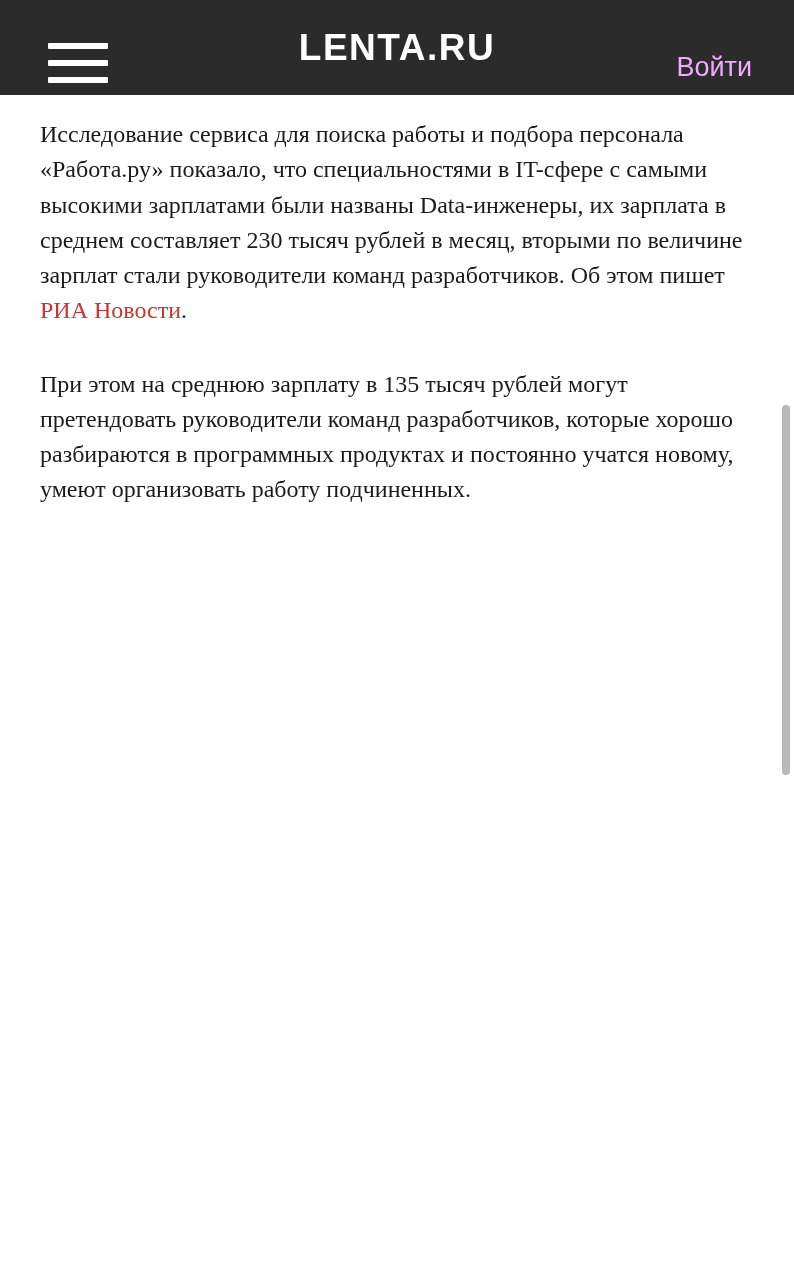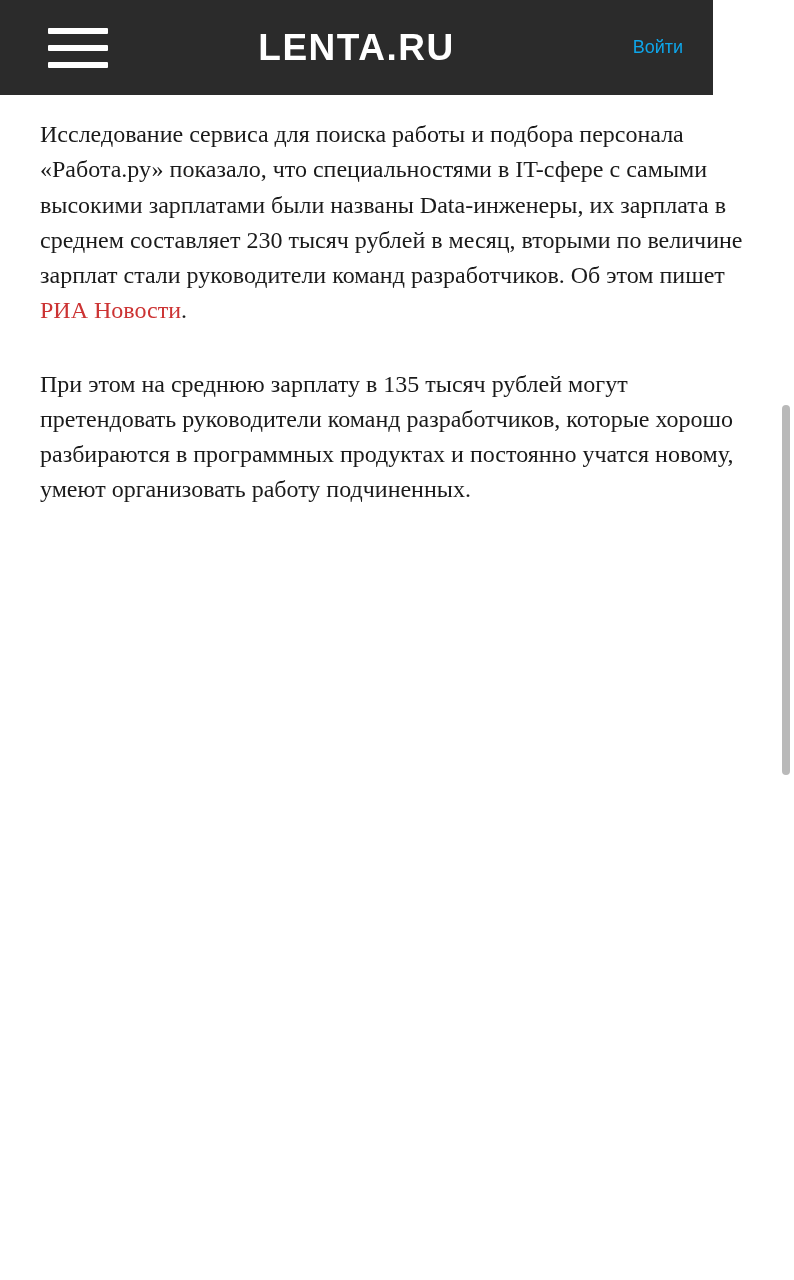--- a/index.html
+++ b/index.html
@@ -11,25 +11,25 @@
     height: 1280px;
     background: #ffffff;
     font-family: "Liberation Serif", serif;
     overflow: hidden;
     position: relative;
   }
 
   
   .header {
     position: relative;
-    width: 713px;
+    width: 794px;
     height: 95px;
     background: #2b2b2b;
     display: flex;
-    align-items: center;
+    align-items: flex-end;
     box-sizing: border-box;
     padding: 12px 30px;
   }
   .burger {
     width: 60px;
     height: 40px;
     display: flex;
     flex-direction: column;
     justify-content: space-between;
     margin-left: 18px;
@@ -56,23 +56,24 @@
   .brand-text {
     color: #ffffff;
     font-family: "Liberation Sans", sans-serif;
     font-weight: bold;
     font-size: 37px;
     letter-spacing: 1.5px;
     pointer-events: auto;
   }
   .login {
     margin-left: auto;
-    color: #0ea5e9;
+    color: #f0abfc;
     font-family: "Liberation Sans", sans-serif;
-    font-size: 18px;
+    font-size: 27px;
+    margin-right: 12px;
     cursor: pointer;
   }
 
   
   .article {
     box-sizing: border-box;
     padding: 22px 44px 0 40px;
     width: 794px;
   }
   .article p {

